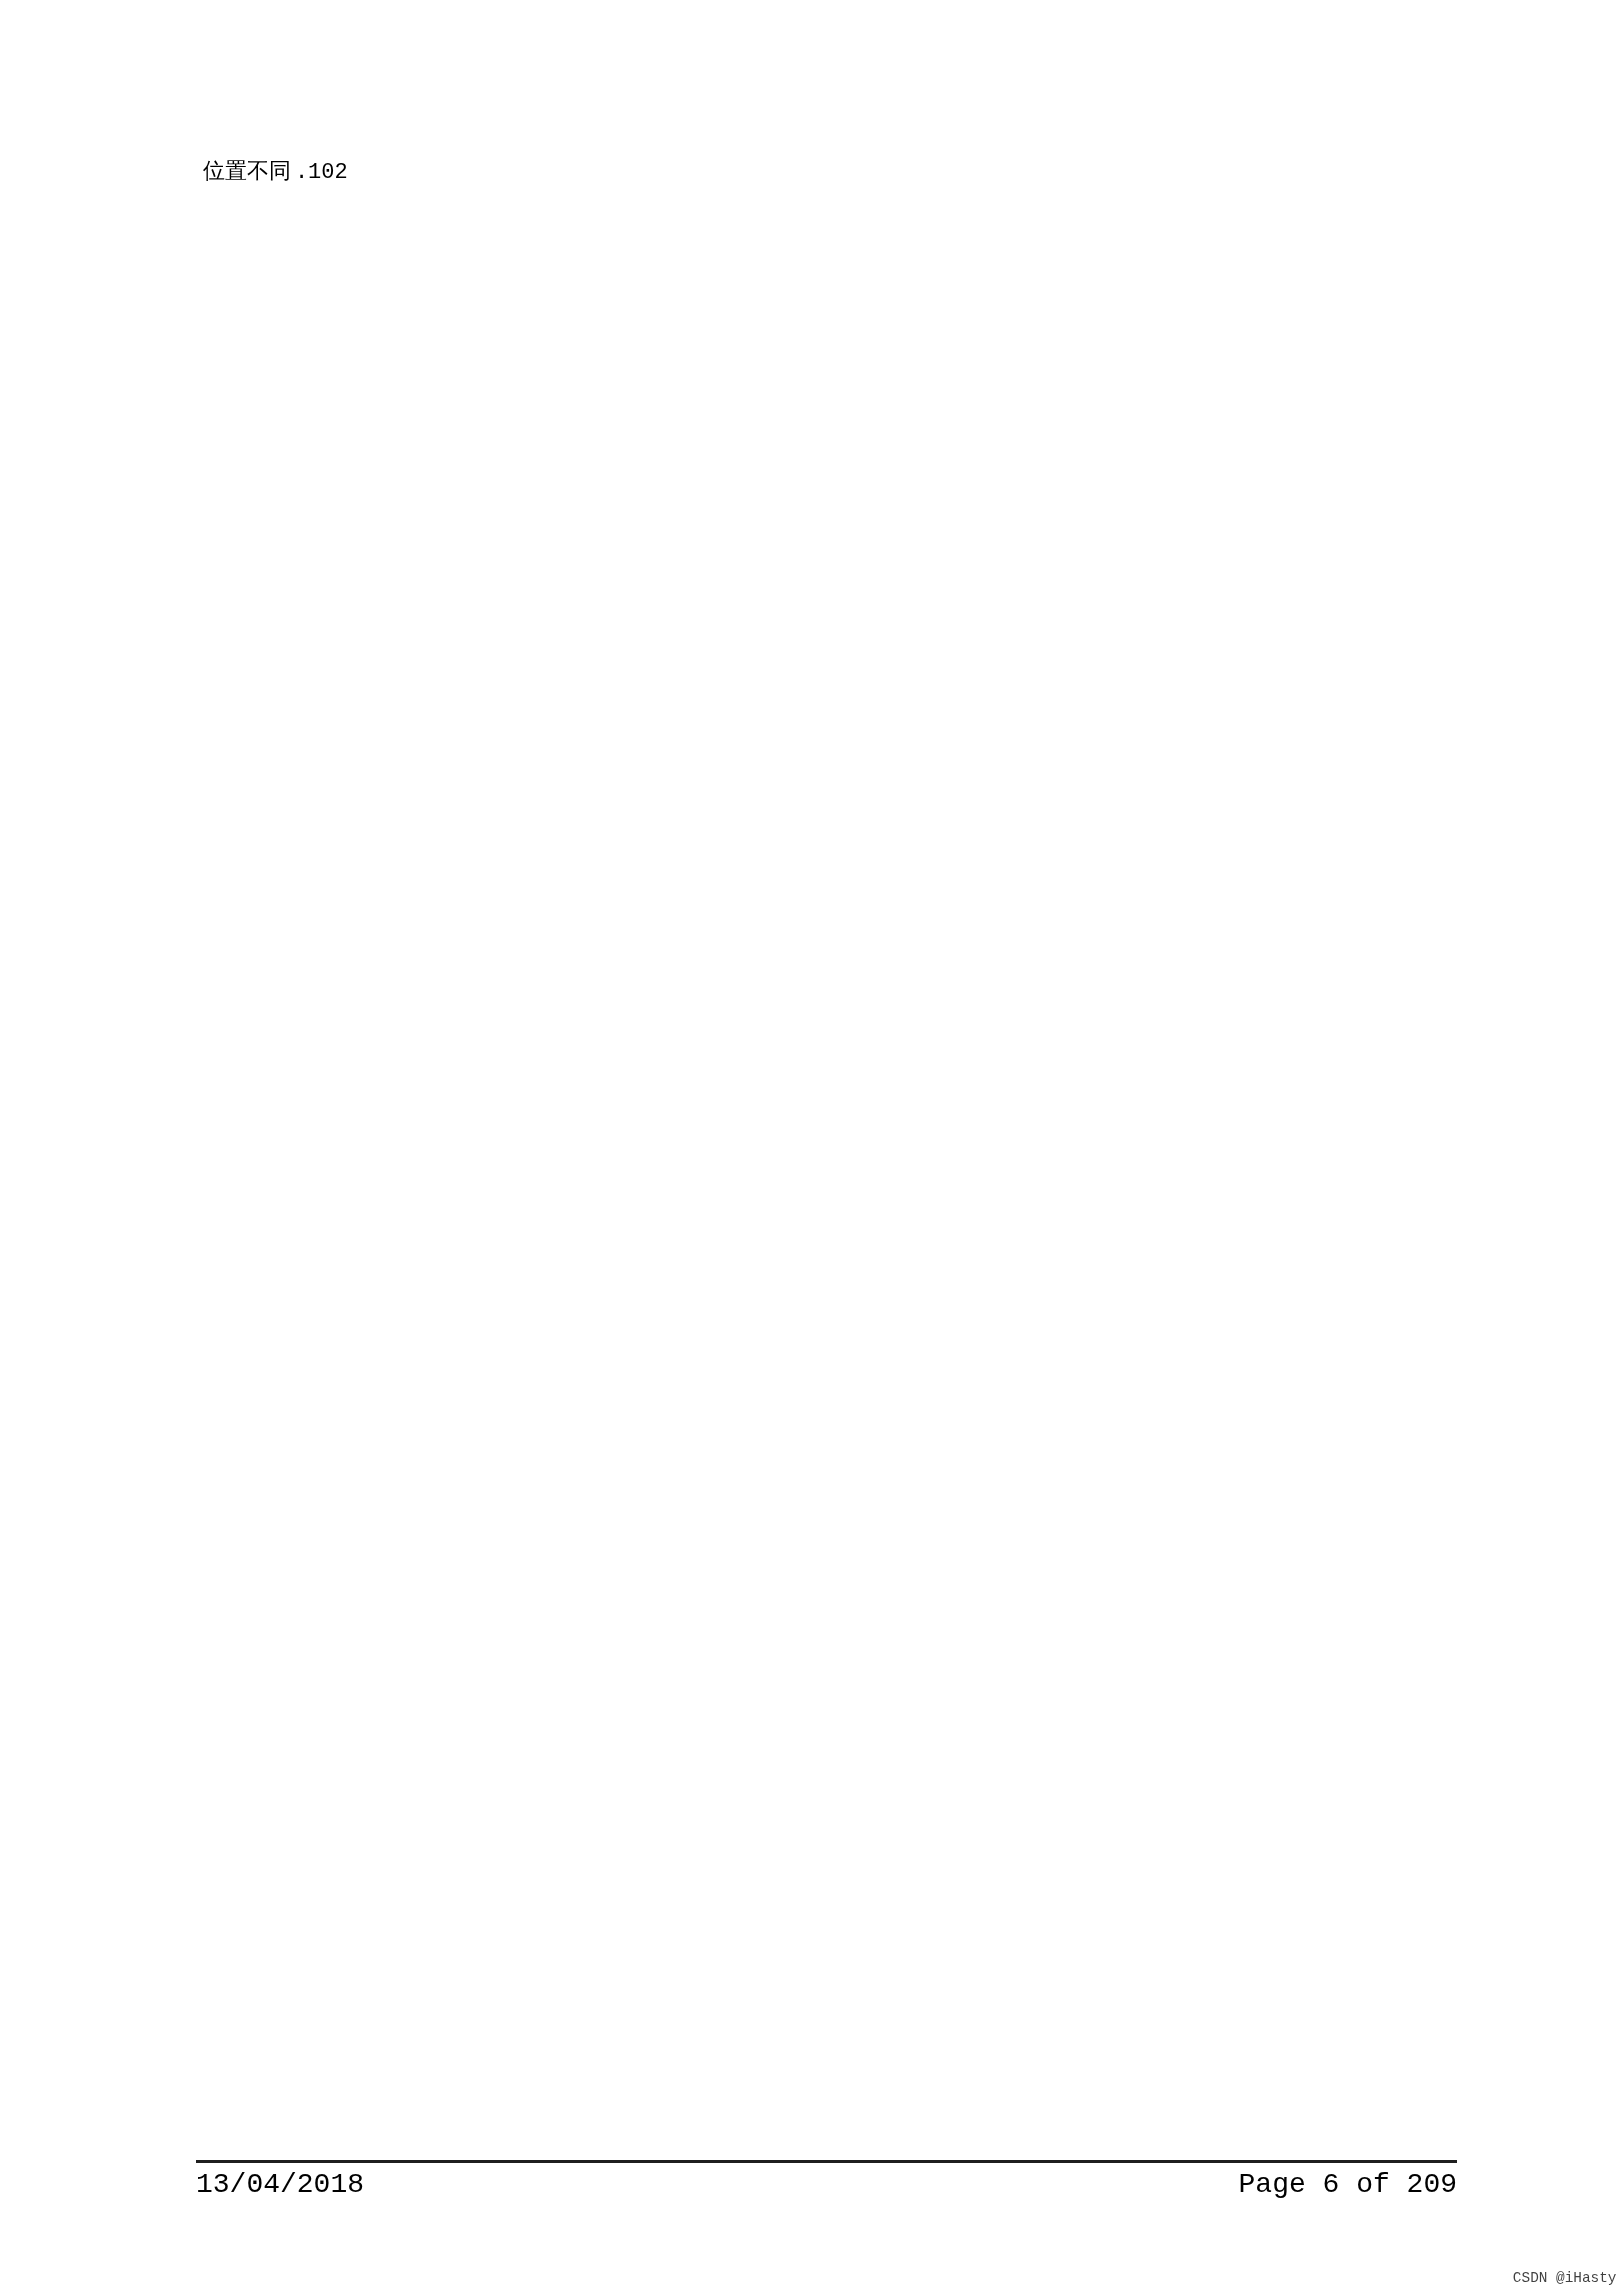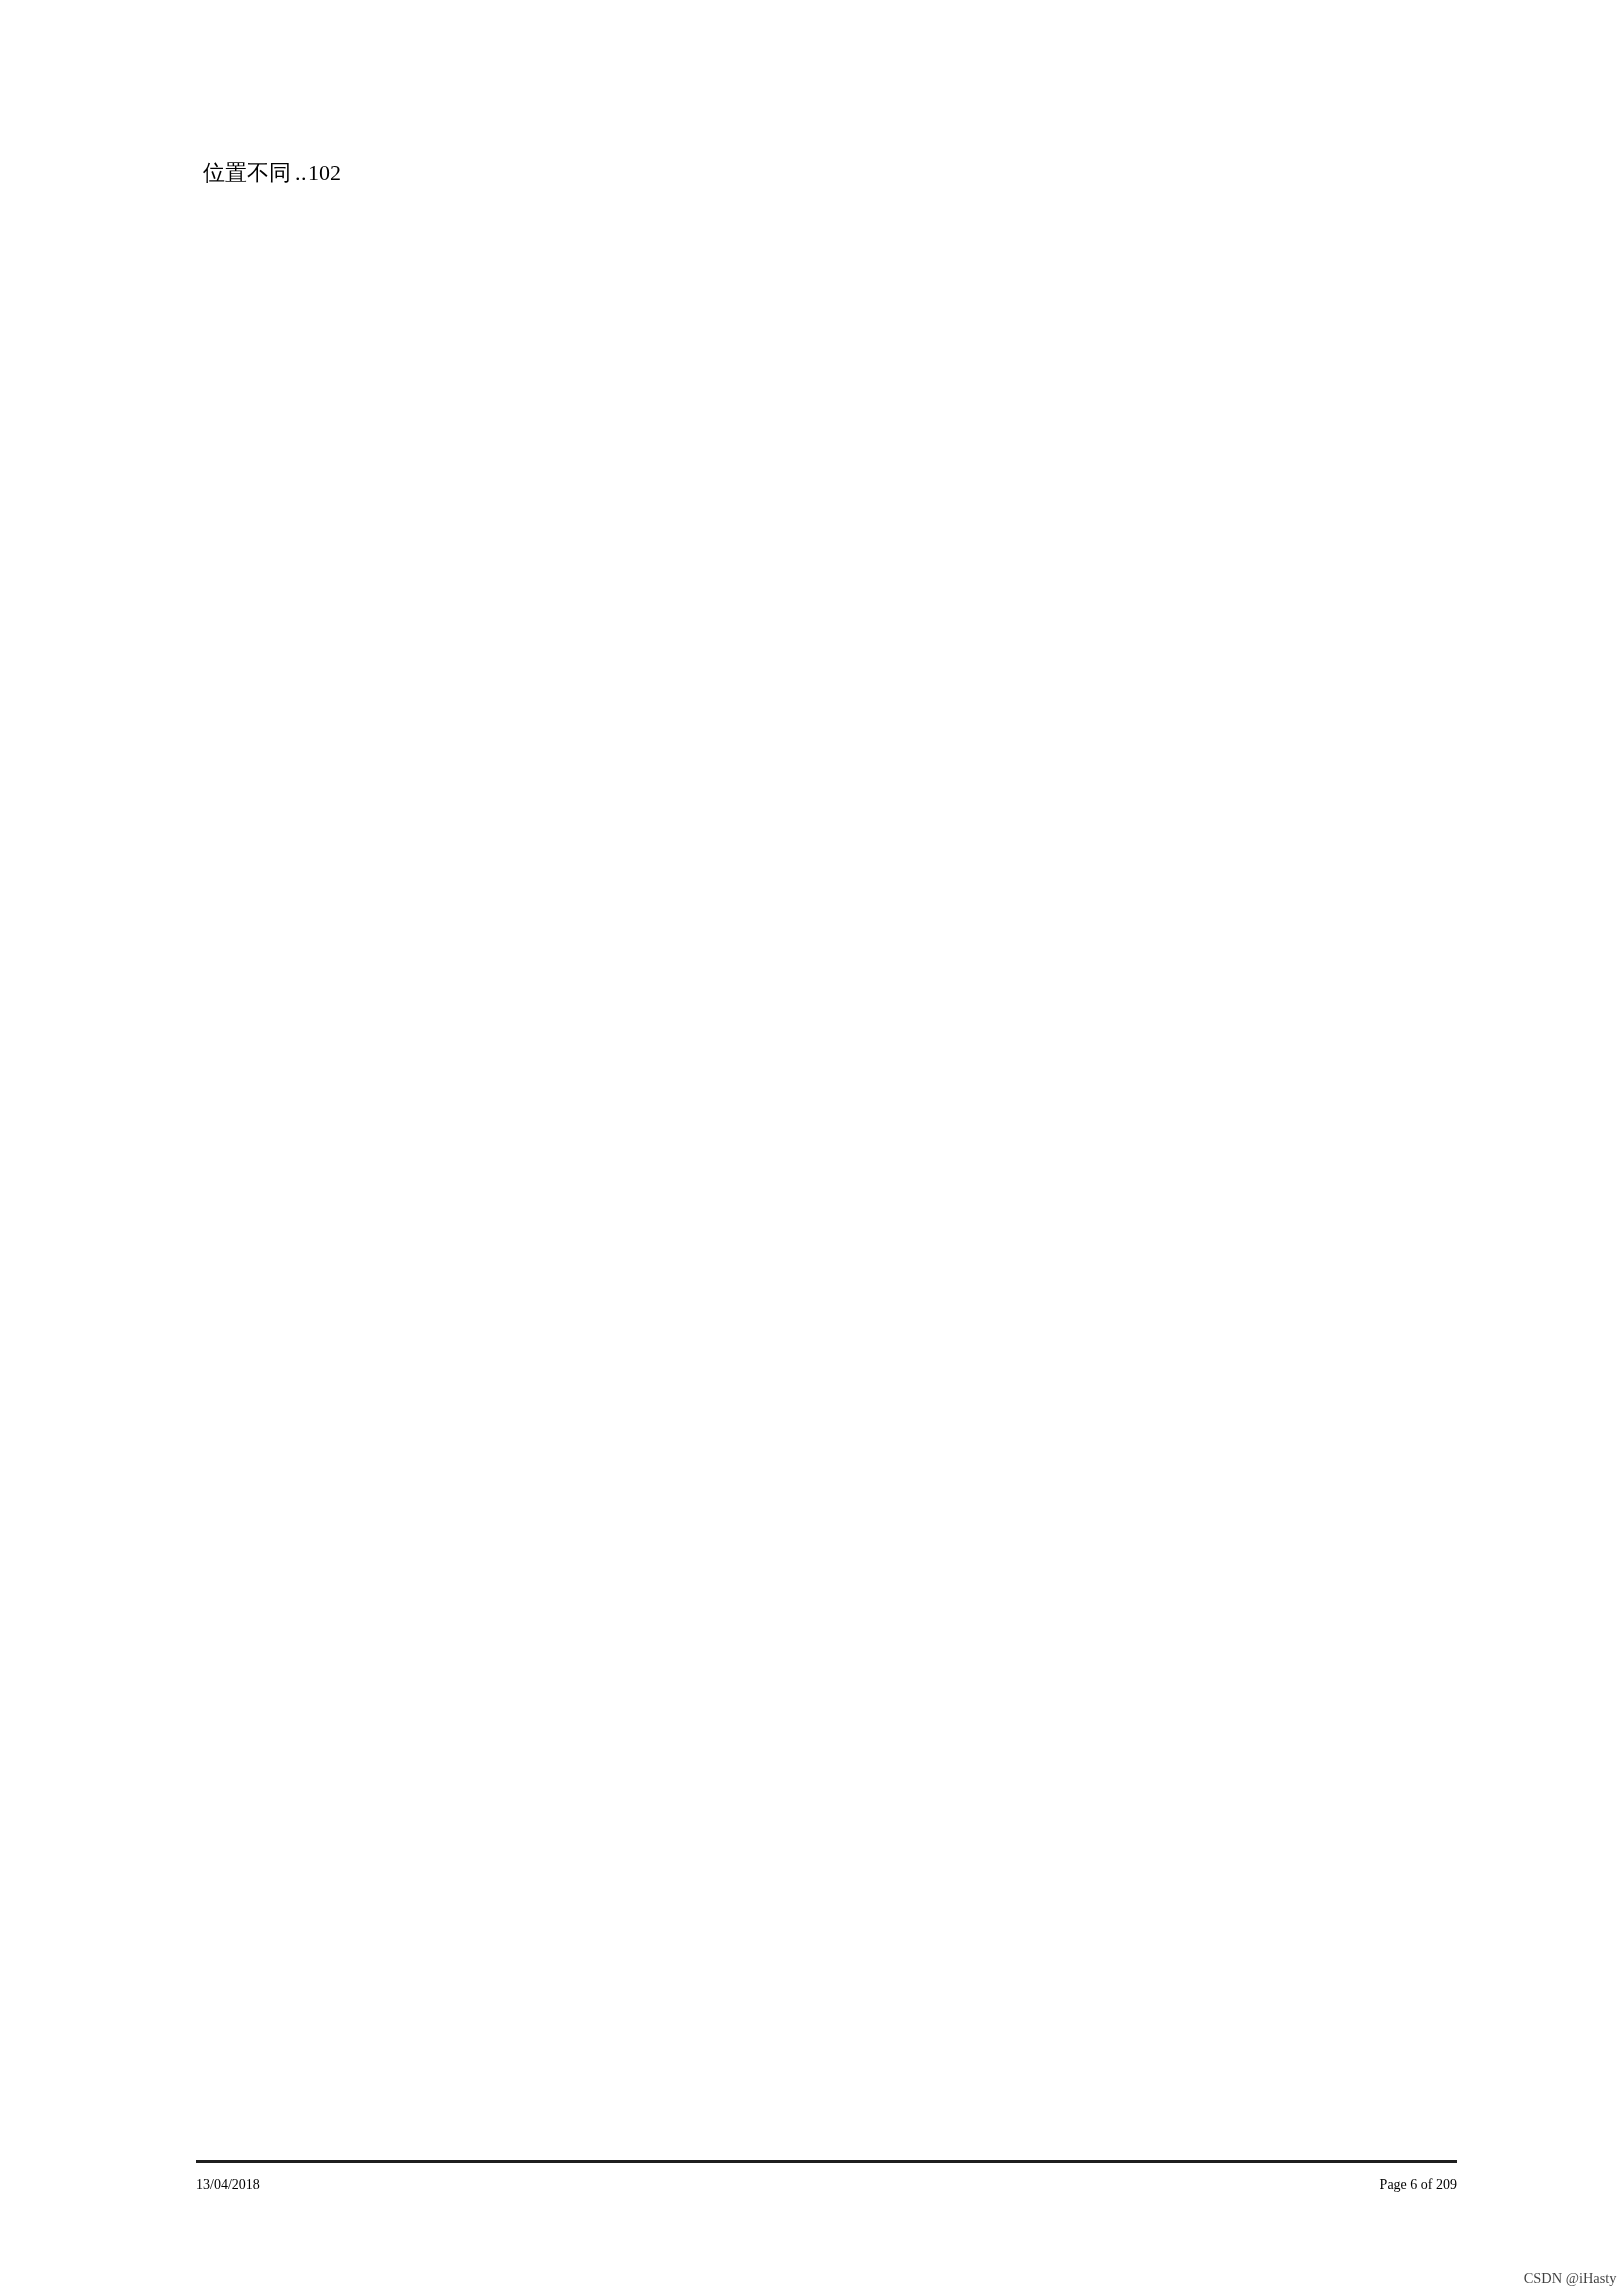--- a/index.html
+++ b/index.html
@@ -1,21 +1,21 @@
 <!DOCTYPE html>
 <html style="font-size:10.5px"><head>
 <meta charset="utf-8">
 <style>
   html,body{margin:0;padding:0;background:#ffffff;}
   .page{
     position:relative;
     width:1623px;
     height:2295px;
     background:#ffffff;
-    font-family:Liberation Serif, serif;
+    font-family:Liberation Mono, monospace;
     color:#000;
     overflow:hidden;
   }
   .toc{
     position:absolute;
     left:151px;
     top:158px;
     width:1276px;
   }
   .row{
@@ -40,21 +40,21 @@
     position:absolute;
     left:196px;
     top:2160px;
     width:1261px;
     border-top:3.3px solid #1f1f1f;
   }
   .footer-inner{
     display:flex;
     justify-content:space-between;
     padding-top:6.5px;
-    font-size:14px;
+    font-size:28px;
     line-height:29px;
   }
   .watermark{
     position:absolute;
     right:6.5px;
     top:2270px;
     font-size:14.4px;
     color:#000000;
     opacity:.75;
   }

